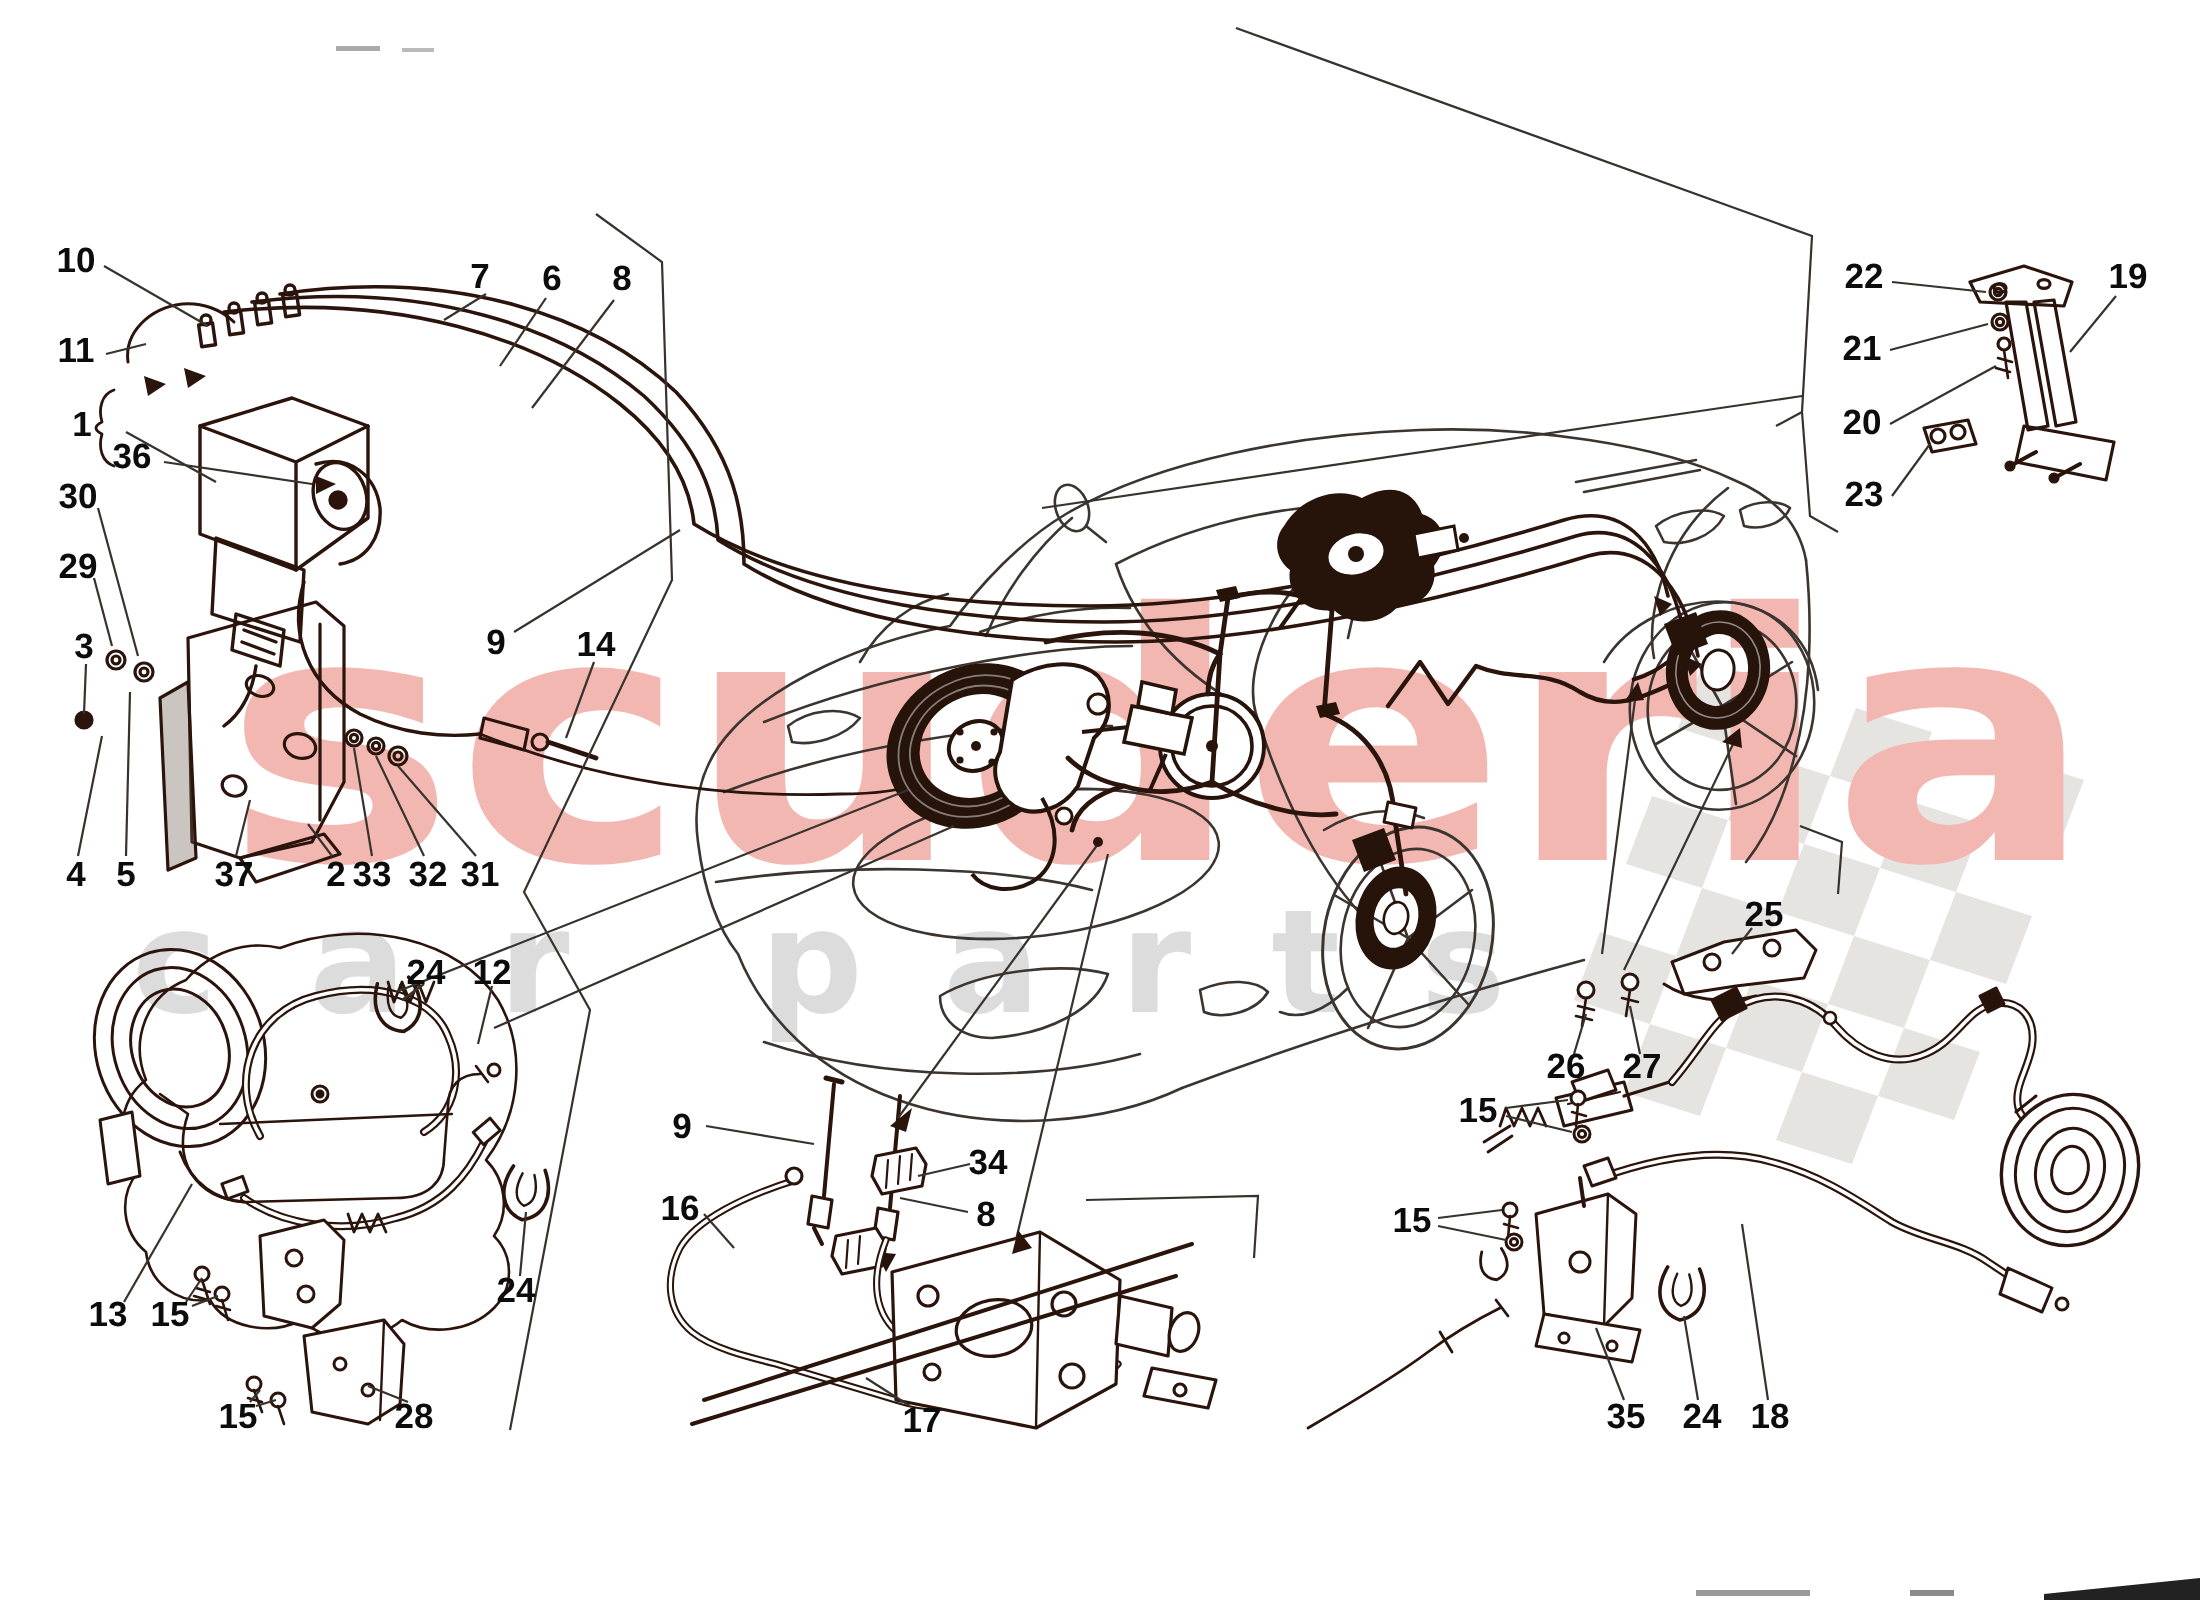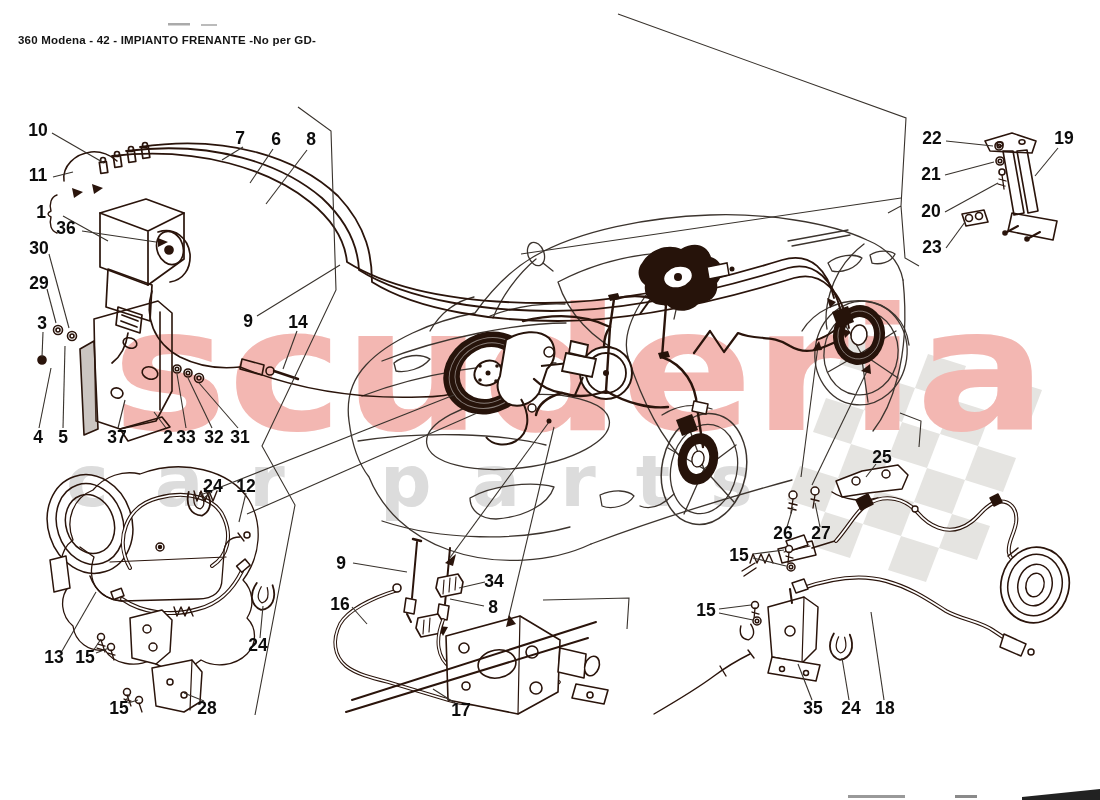--- a/index.html
+++ b/index.html
@@ -476,14 +476,13 @@
         <text x="258" y="651" class="callout">24</text>
         <text x="207" y="714" class="callout">28</text>
         <text x="119" y="714" class="callout">15</text>
         <text x="461" y="716" class="callout">17</text>
         <text x="813" y="714" class="callout">35</text>
         <text x="851" y="714" class="callout">24</text>
         <text x="885" y="714" class="callout">18</text>
       </g>
 </svg>
 
-<div class="page-title">360 Modena - 42 - IMPIANTO FRENANTE -No per GD-</div>
 </div>
 
 </body></html>

